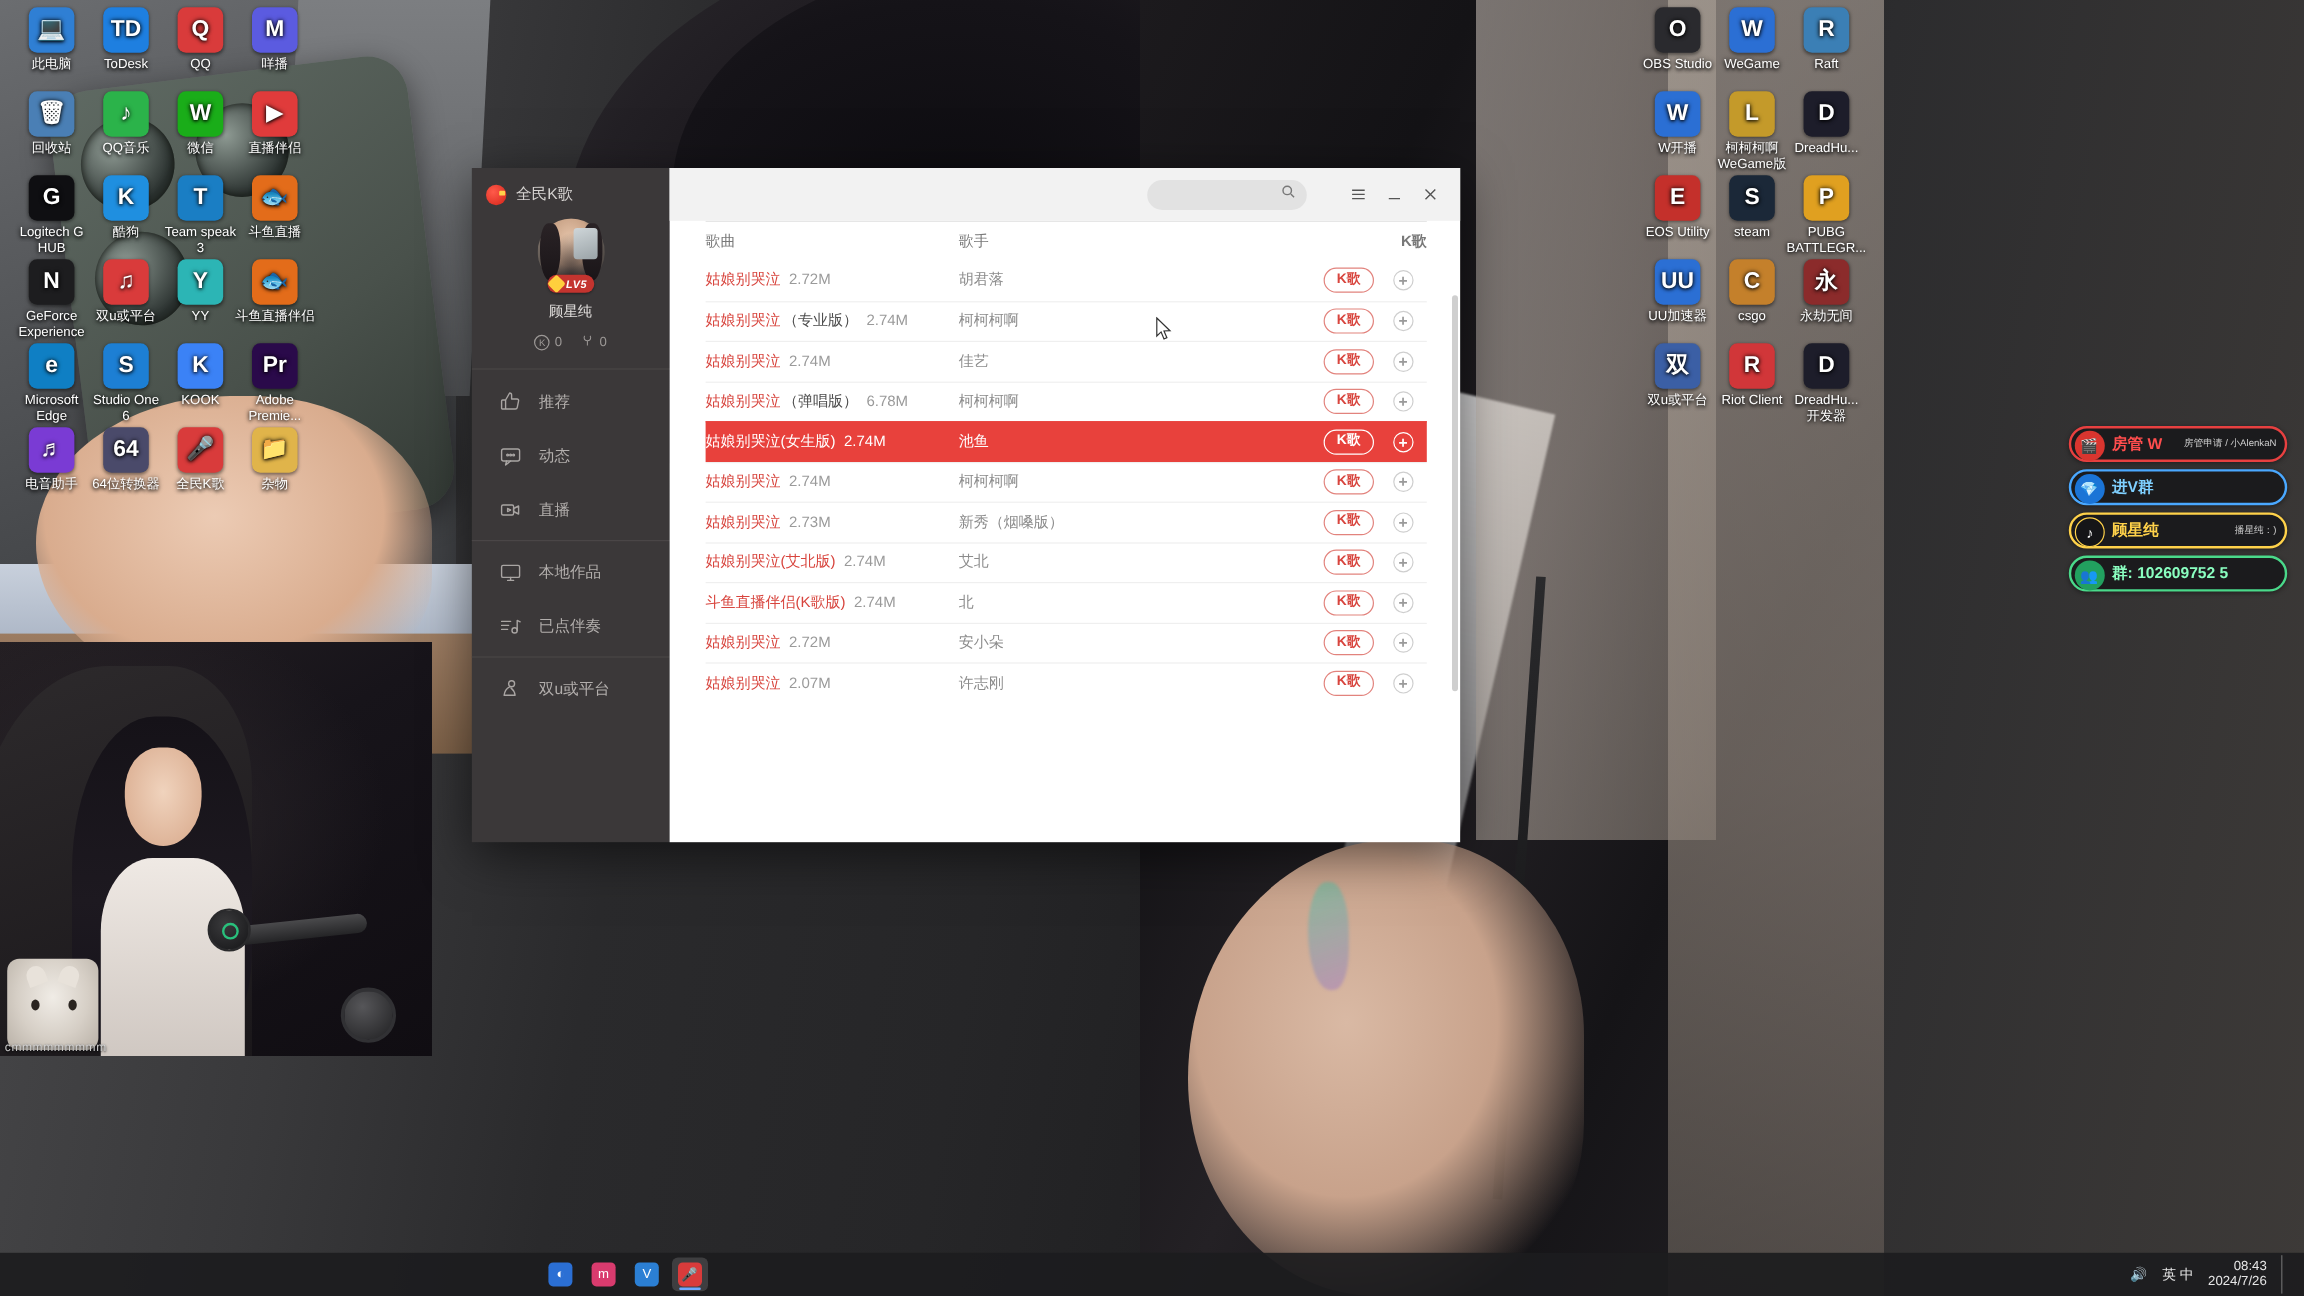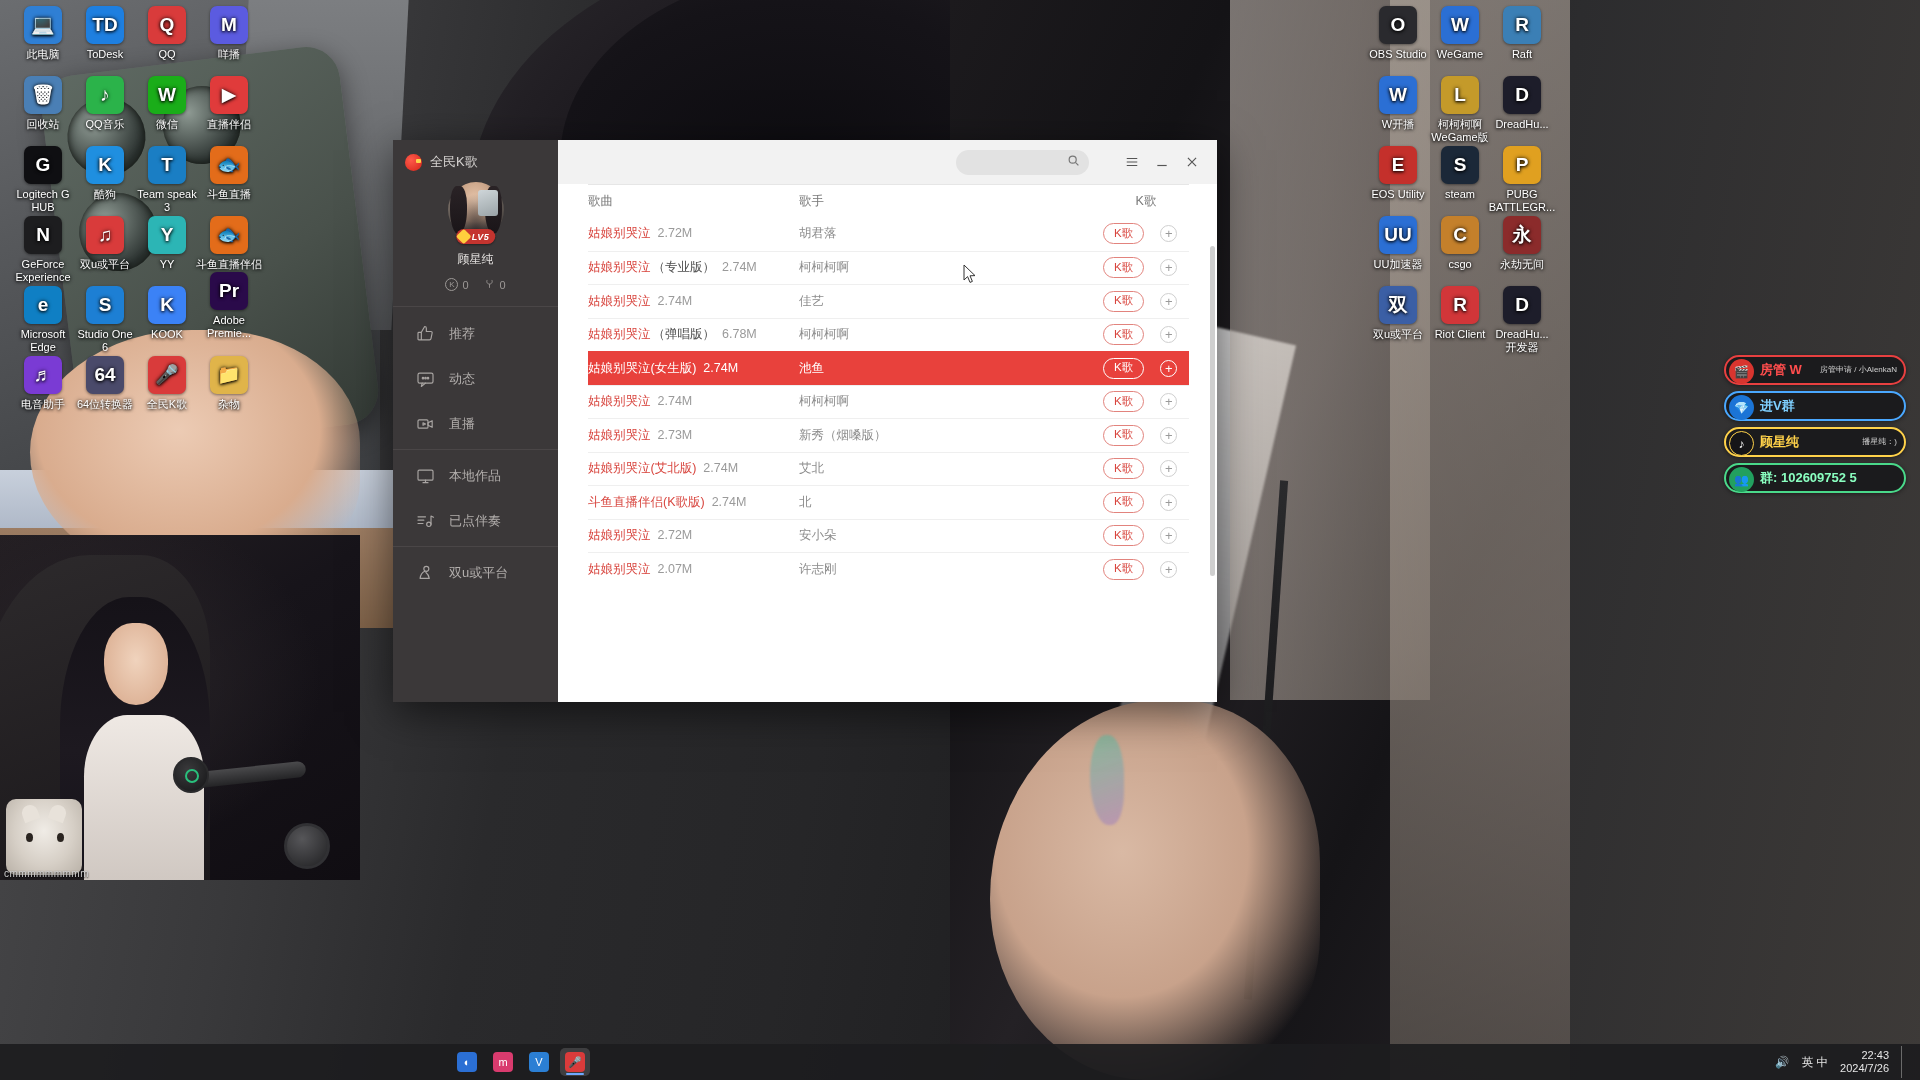--- a/index.html
+++ b/index.html
@@ -238,21 +238,21 @@
     height:2px; background:#d8453e;
   }
 
   .thead {
     display:flex; align-items:center; height:33px;
     border-top:1px solid #e6e6e6;
     font-size:12.5px; color:#787878;
   }
   .col-song { flex:1; min-width:0; }
   .col-artist { width:298px; flex-shrink:0; }
-  .col-k { width:92px; flex-shrink:0; text-align:center; padding-left:6px; }
+  .col-k { width:92px; flex-shrink:0; text-align:right; padding-left:6px;font-weight:bold; }
 
   .rows { position:relative; }
   .row {
     display:flex; align-items:center; height:33.5px;
     border-top:1px solid #efefef;
     font-size:12.5px; cursor:pointer;
   }
   .row:first-child { border-top:none; }
   .row .song-name { color:#d8453e; }
   .row .song-ver { color:#4d4d4d; margin-left:2px; }
@@ -516,21 +516,21 @@
     </div>
     <div class="dicon" style="left: 62px; top: 286px;">
       <div class="glyph" style="background:#1d7fd4">S</div>
       <span class="cap">Studio One
 6</span>
     </div>
     <div class="dicon" style="left: 124px; top: 286px;">
       <div class="glyph" style="background:#3b82f6">K</div>
       <span class="cap">KOOK</span>
     </div>
-    <div class="dicon" style="left: 186px; top: 272px;">
+    <div class="dicon" style="left: 186px; top: 286px;">
       <div class="glyph" style="background:#2a0a4a">Pr</div>
       <span class="cap">Adobe
 Premie...</span>
     </div>
     <div class="dicon" style="left: 0px; top: 356px;">
       <div class="glyph" style="background:#7a3bd4">♬</div>
       <span class="cap">电音助手</span>
     </div>
     <div class="dicon" style="left: 62px; top: 356px;">
       <div class="glyph" style="background:#4a4a6a">64</div>
@@ -906,18 +906,18 @@
         <span class="sq" style="background:#2b7fd4">V</span>
       </div>
       <div class="tb-app active">
         <span class="sq" style="background:#d93b3b">🎤</span>
       </div>
     </div>
   <div class="tb-right">
     <span class="tb-ico">🔊</span>
     <span class="tb-ico">英 中</span>
     <span class="tb-clock">
-      <span>22:43</span><br>
+      <span>08:43</span><br>
       <span>2024/7/26</span>
     </span>
     <span class="tb-showdesk"></span>
   </div>
 </div>
 
 </body></html>

